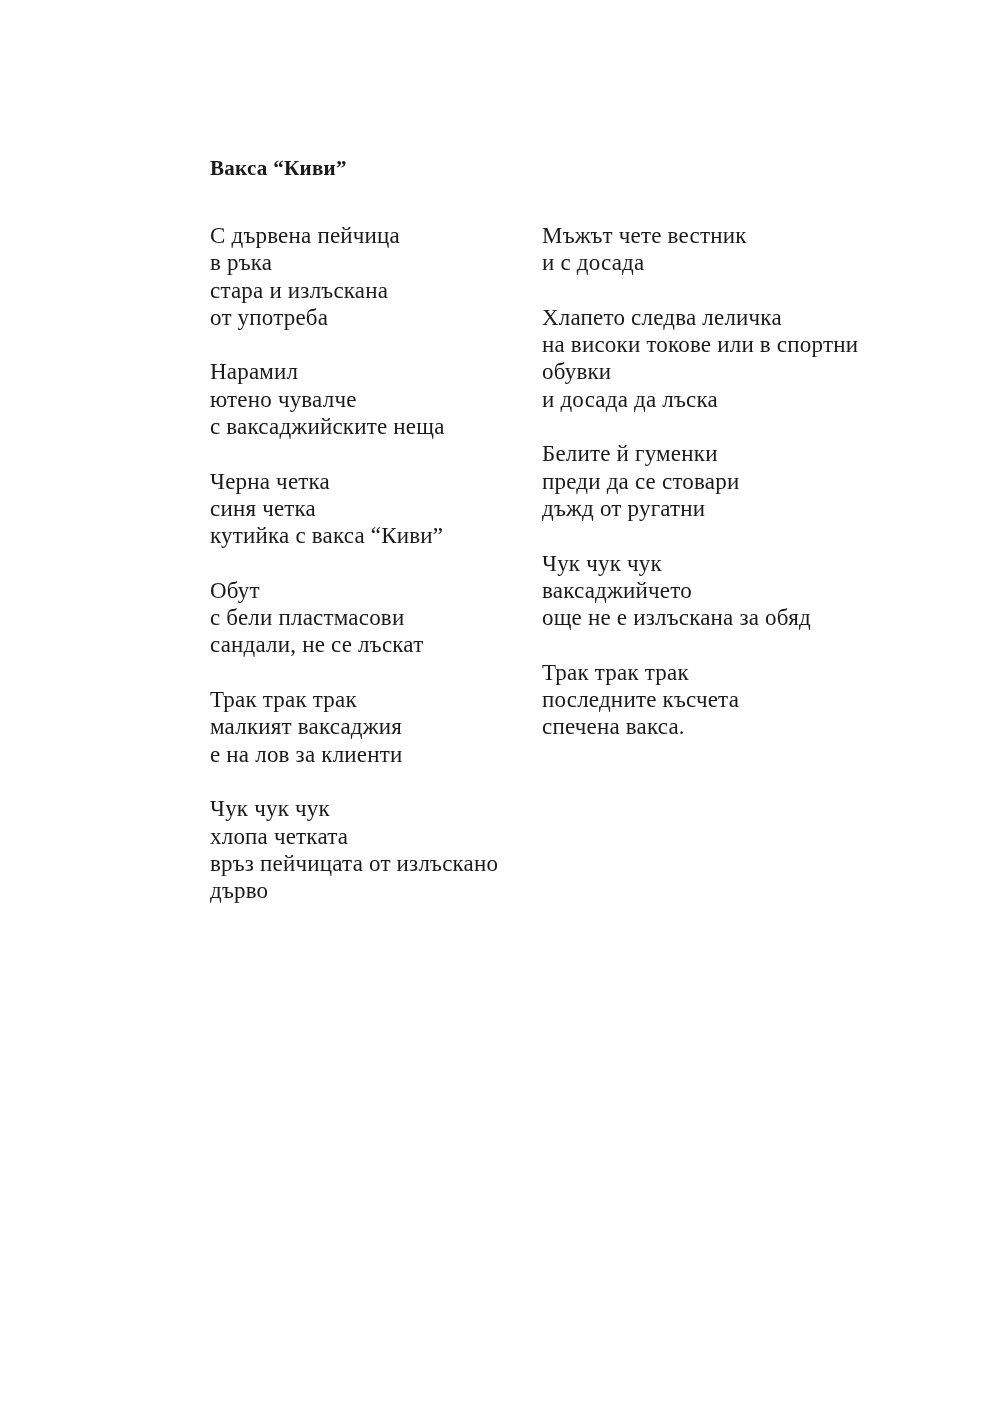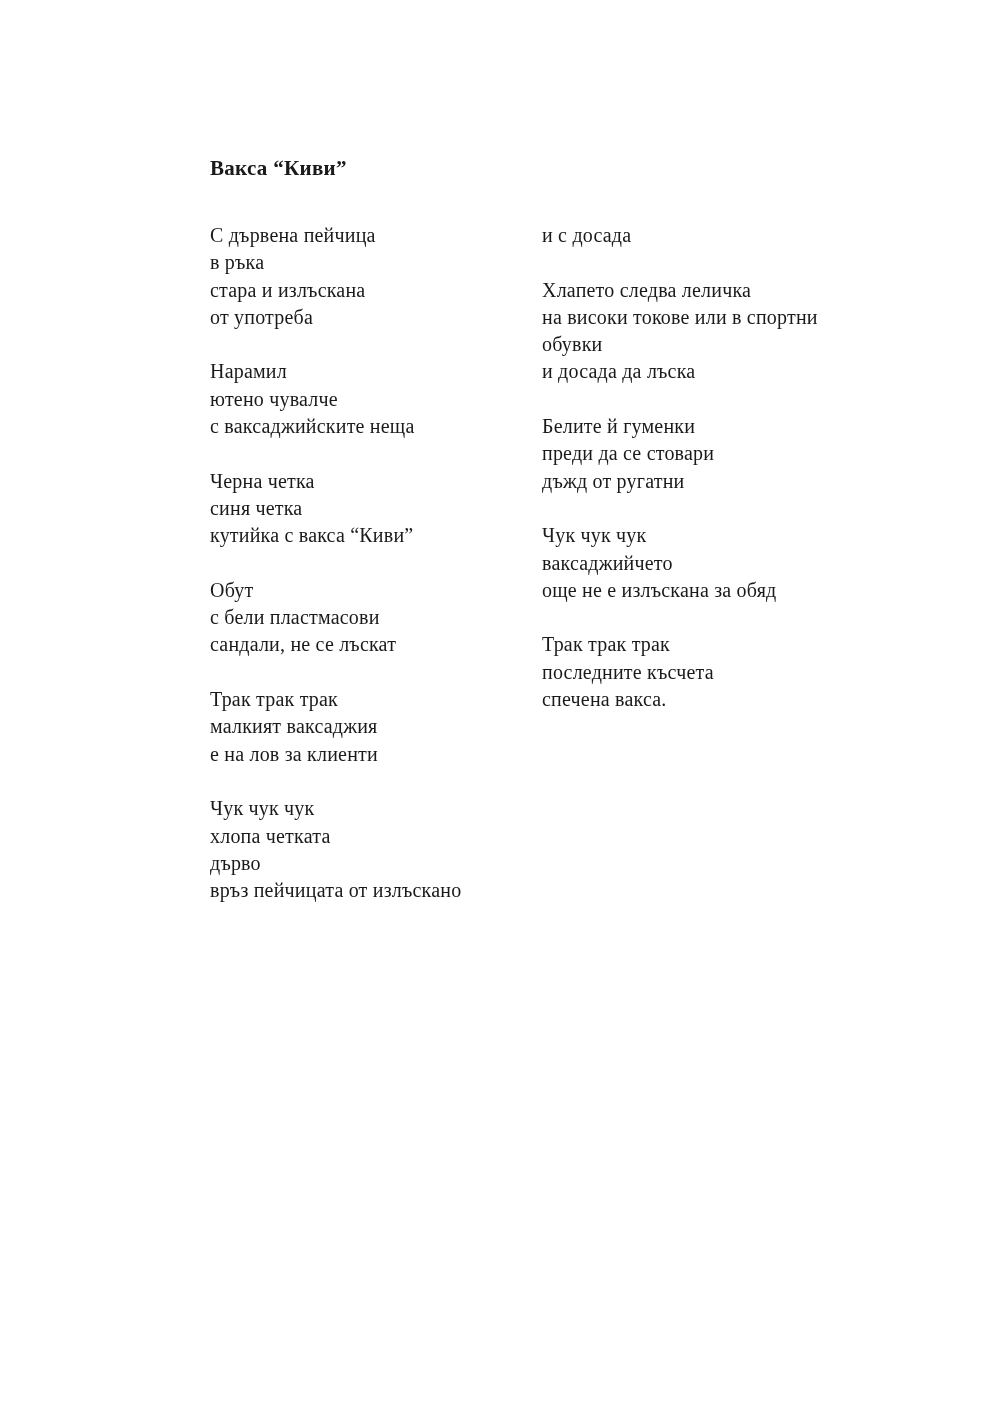--- a/index.html
+++ b/index.html
@@ -36,21 +36,21 @@
     top: 0;
     width: 340px;
   }
   .poem-column.left  { left: 0; }
   .poem-column.right { left: 332px; }
   .stanza {
     margin: 0 0 27.3px 0;
   }
   .stanza:last-child { margin-bottom: 0; }
   .poem-line {
-    font-size: 20px;
+    font-size: 23px;
     line-height: 27.3px;
     letter-spacing: 0.2px;
     white-space: nowrap;
   }
   .poem-line.italic { }
 </style>
 </head>
 <body>
 
 <div class="page" style="color: rgb(26, 26, 26); background: rgb(255, 255, 255);">
@@ -80,26 +80,27 @@
           <div class="poem-line">сандали, не се лъскат</div>
         </div>
         <div class="stanza">
           <div class="poem-line italic">Трак трак трак</div>
           <div class="poem-line">малкият ваксаджия</div>
           <div class="poem-line">е на лов за клиенти</div>
         </div>
         <div class="stanza">
           <div class="poem-line italic">Чук чук чук</div>
           <div class="poem-line">хлопа четката</div>
+          <div class="poem-line">връз пейчицата от излъскано</div>
           <div class="poem-line">дърво</div>
-          <div class="poem-line">връз пейчицата от излъскано</div>
         </div>
       </div>
     <div class="poem-column right">
         <div class="stanza">
+          <div class="poem-line">Мъжът чете вестник</div>
           <div class="poem-line">и с досада</div>
         </div>
         <div class="stanza">
           <div class="poem-line">Хлапето следва леличка</div>
           <div class="poem-line">на високи токове или в спортни</div>
           <div class="poem-line">обувки</div>
           <div class="poem-line">и досада да лъска</div>
         </div>
         <div class="stanza">
           <div class="poem-line">Белите й гуменки</div>

